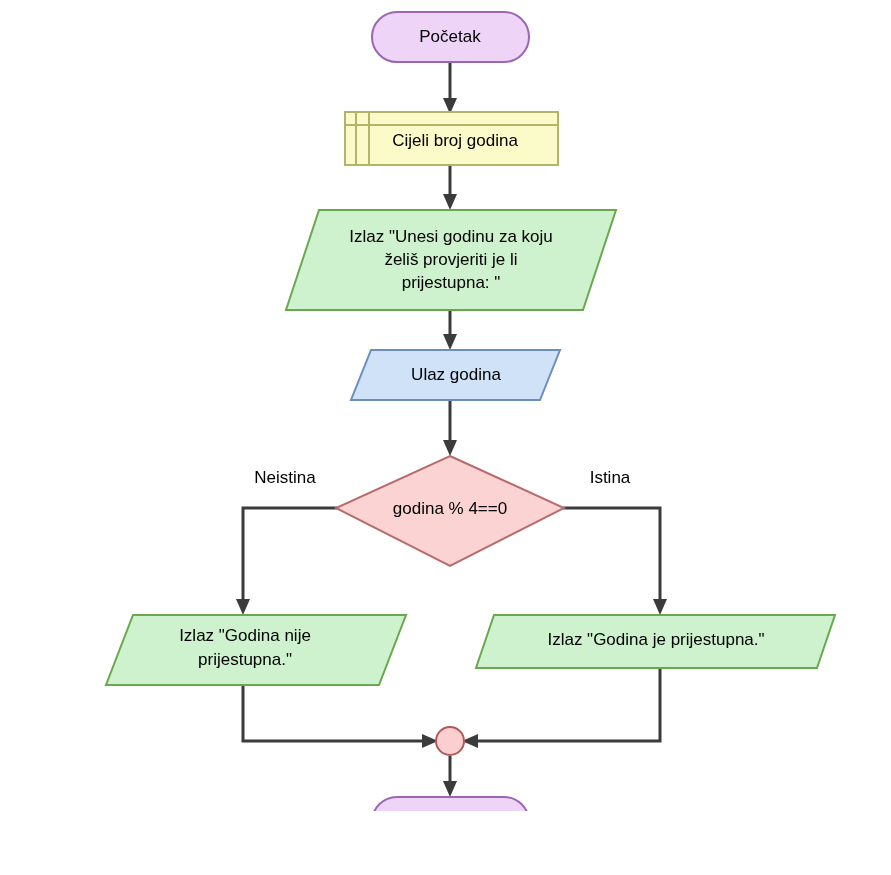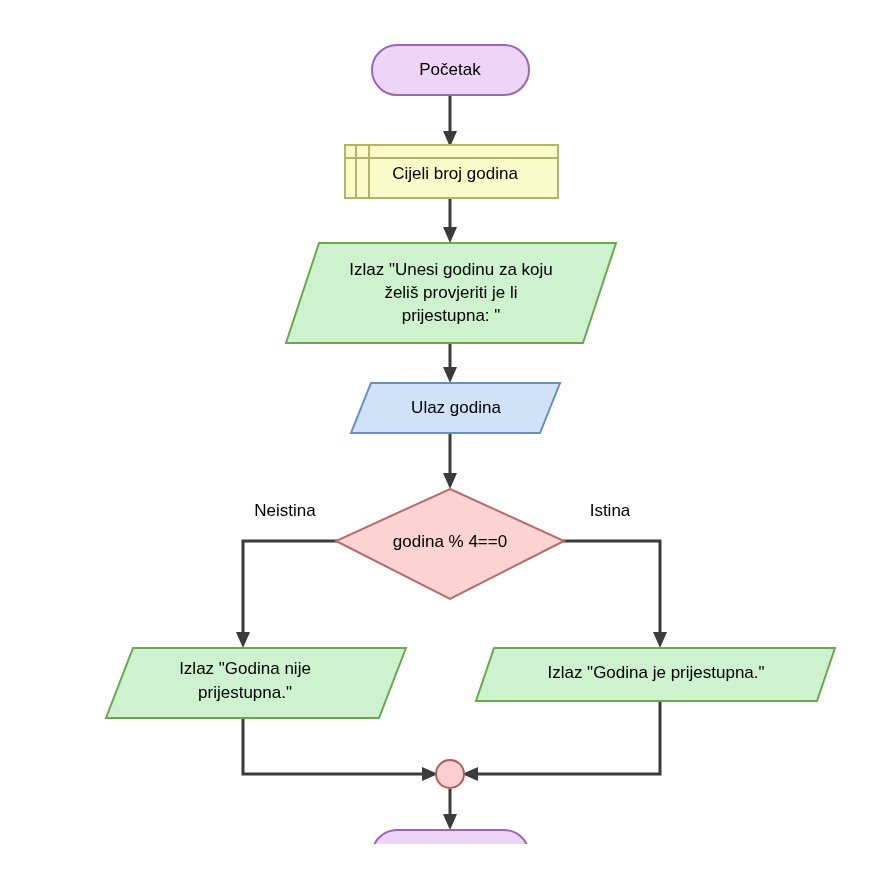--- a/index.html
+++ b/index.html
@@ -9,21 +9,20 @@
   }
   body {
     font-family: "Liberation Sans", sans-serif;
   }
   #canvas {
     position: relative;
     width: 891px;
     height: 811px;
     background: #ffffff;
     overflow: hidden;
-    margin-top: 33px;
   }
   #flow-svg {
     position: absolute;
     top: 0;
     left: 0;
     width: 891px;
     height: 875px;
   }
   .node-text {
     font-family: "Liberation Sans", sans-serif;

